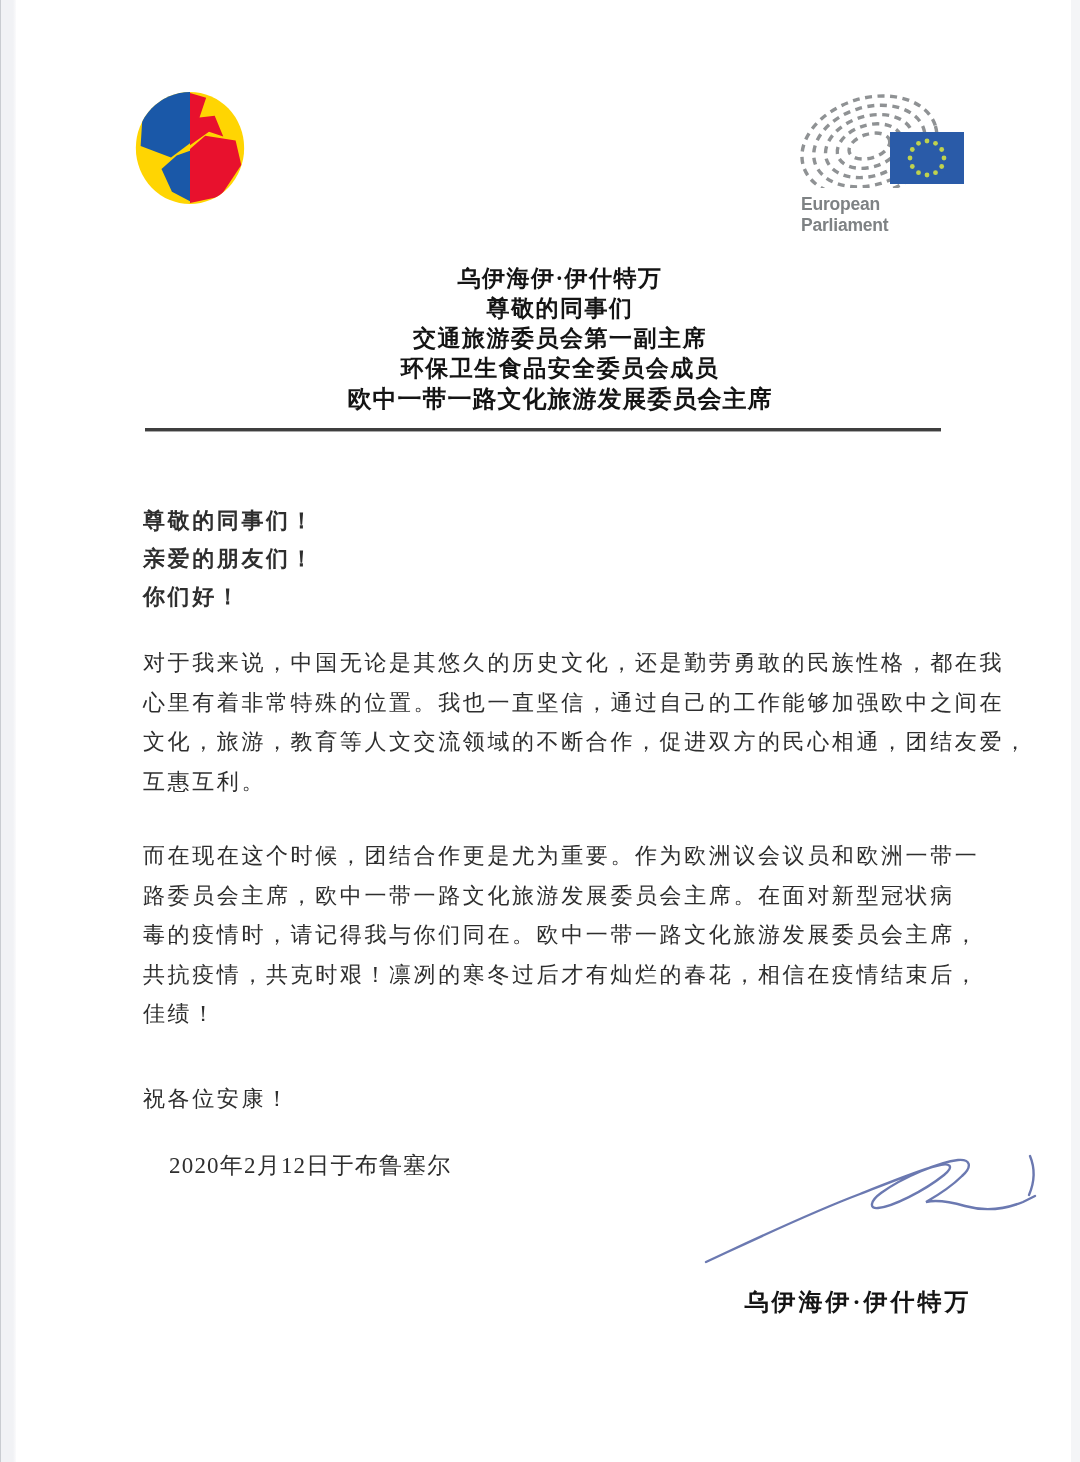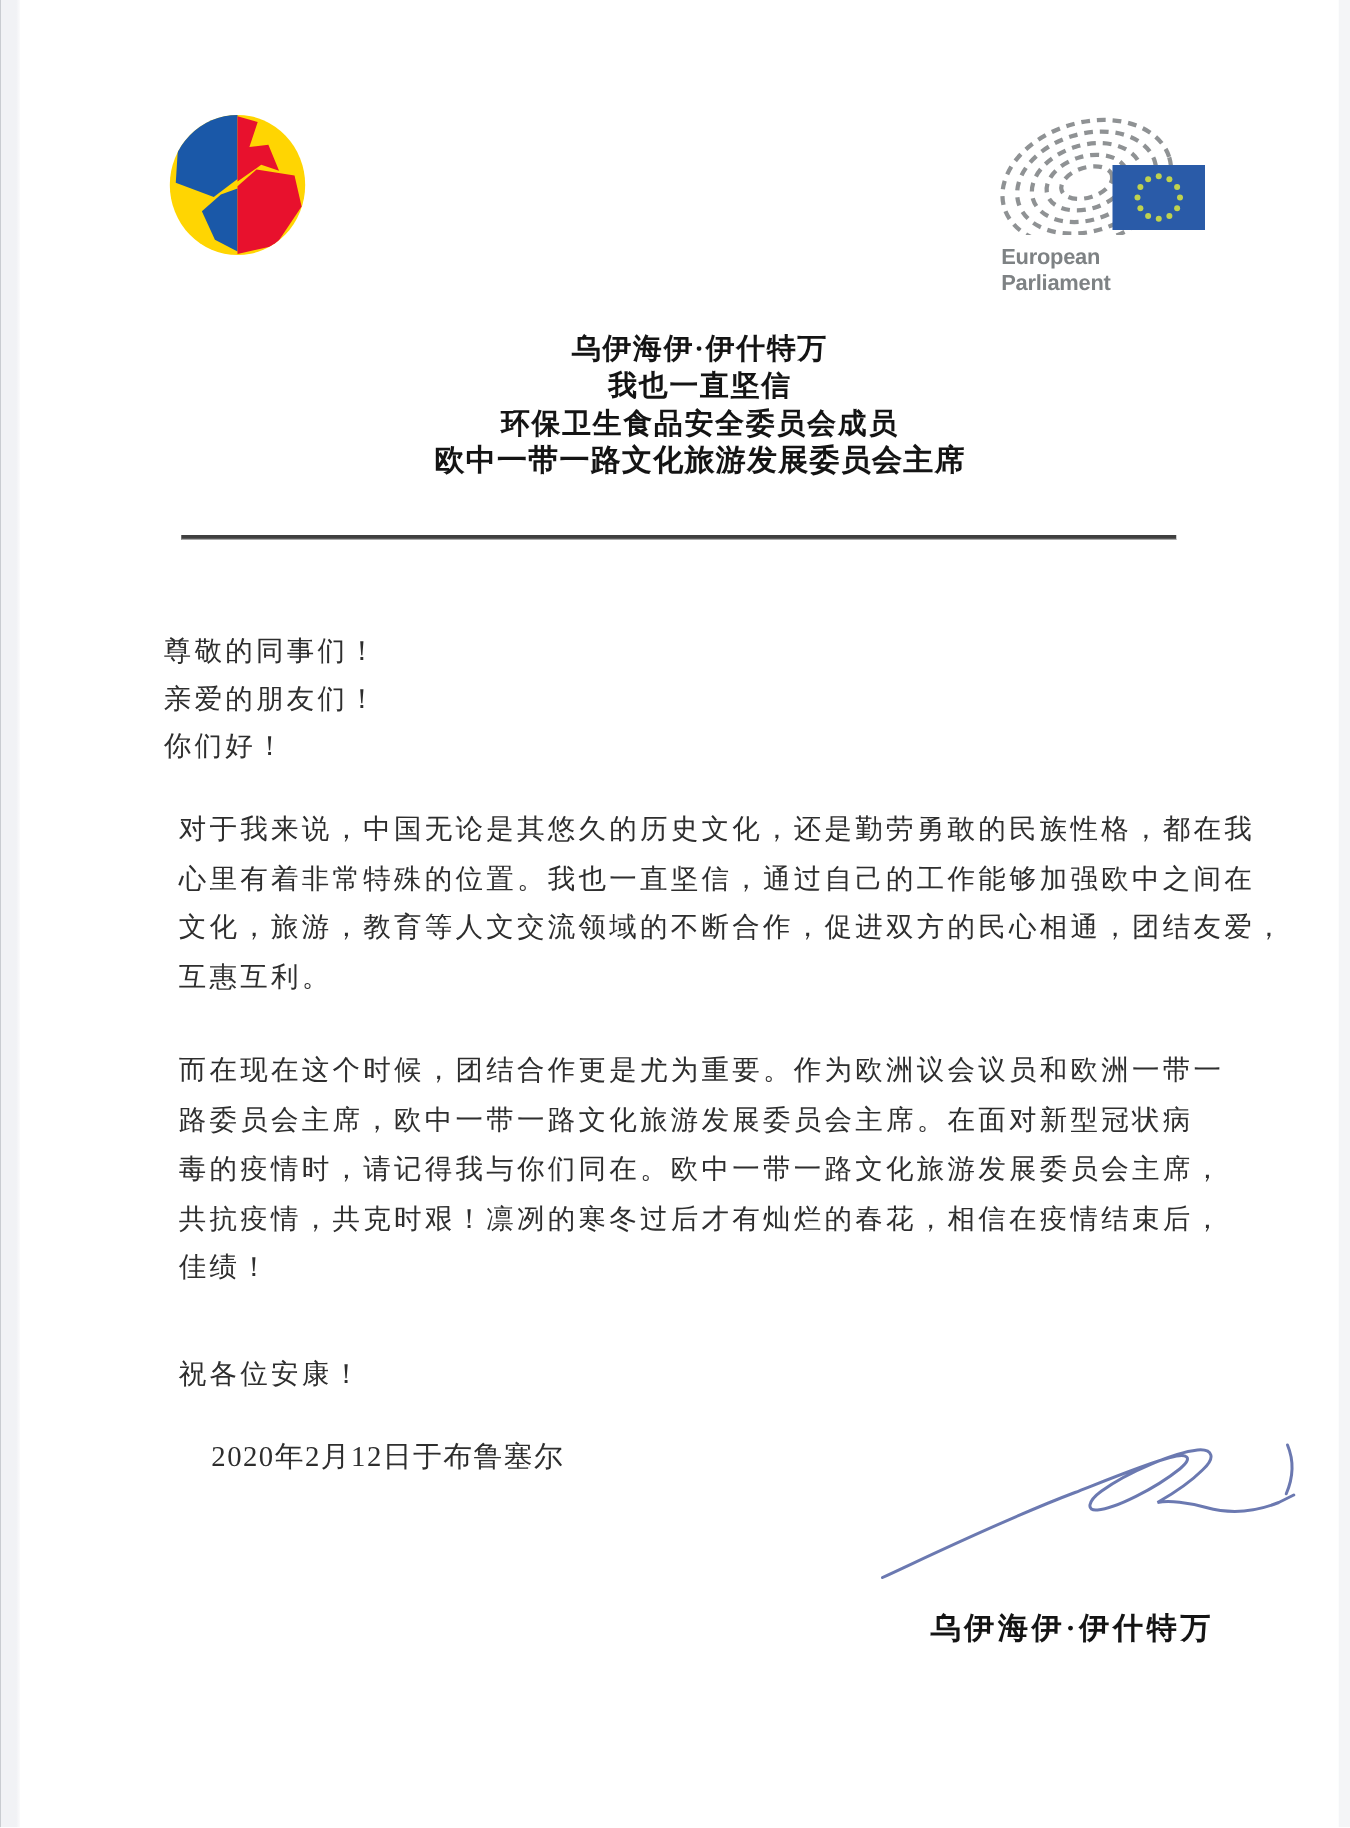--- a/index.html
+++ b/index.html
@@ -12,21 +12,21 @@
 
   
   .header-block{left:120px;top:264px;width:880px;text-align:center;
                 font-weight:bold;color:#141414;font-size:23px;line-height:30px;letter-spacing:1.5px;}
   .header-block .hline{white-space:nowrap;}
   .header-block .hline:last-child{font-size:24px;letter-spacing:1px;}
   .rule{left:145px;top:428px;width:796px;height:3px;background:#3f3f3f;border-bottom:1px solid #a9a9a9;}
 
   
   .bodytext{font-size:22px;color:#2e2e2e;letter-spacing:2.6px;white-space:nowrap;}
-  .greeting{left:131px;top:502px;line-height:38px;}
+  .greeting{left:143px;top:502px;line-height:38px;font-weight:bold;}
   .para1{left:143px;top:643px;line-height:39.5px;}
   .para2{left:143px;top:836px;line-height:39.5px;}
   .closing{left:143px;top:1080px;line-height:38px;}
   .dateline{left:143px;top:1147px;font-size:23px;letter-spacing:1.2px;line-height:38px;white-space:nowrap;color:#2e2e2e;margin-left:26px;}
 
   
   .sig-svg{left:692px;top:1150px;}
   .sig-name{left:690px;top:1286px;width:336px;text-align:center;
             font-weight:bold;font-size:24px;letter-spacing:3px;color:#141414;white-space:nowrap;}
 
@@ -81,21 +81,22 @@
           <circle cx="112" cy="72" r="2.4"></circle>
         <circle cx="114.3" cy="63.5" r="2.4"></circle>
           <circle cx="120.5" cy="57.3" r="2.4"></circle>
       </g>
     </svg>
     <div class="ep-label">European Parliament</div>
   </div>
 
   <div class="abs header-block">
     <div class="hline">乌伊海伊·伊什特万</div>
-    <div class="hline">我也一直坚信</div>
+    <div class="hline">尊敬的同事们</div>
+    <div class="hline">交通旅游委员会第一副主席</div>
     <div class="hline">环保卫生食品安全委员会成员</div>
     <div class="hline">欧中一带一路文化旅游发展委员会主席</div>
   </div>
   <div class="abs rule"></div>
 
   <div class="abs bodytext greeting">
     <div>尊敬的同事们！</div>
     <div>亲爱的朋友们！</div>
     <div>你们好！</div>
   </div>

